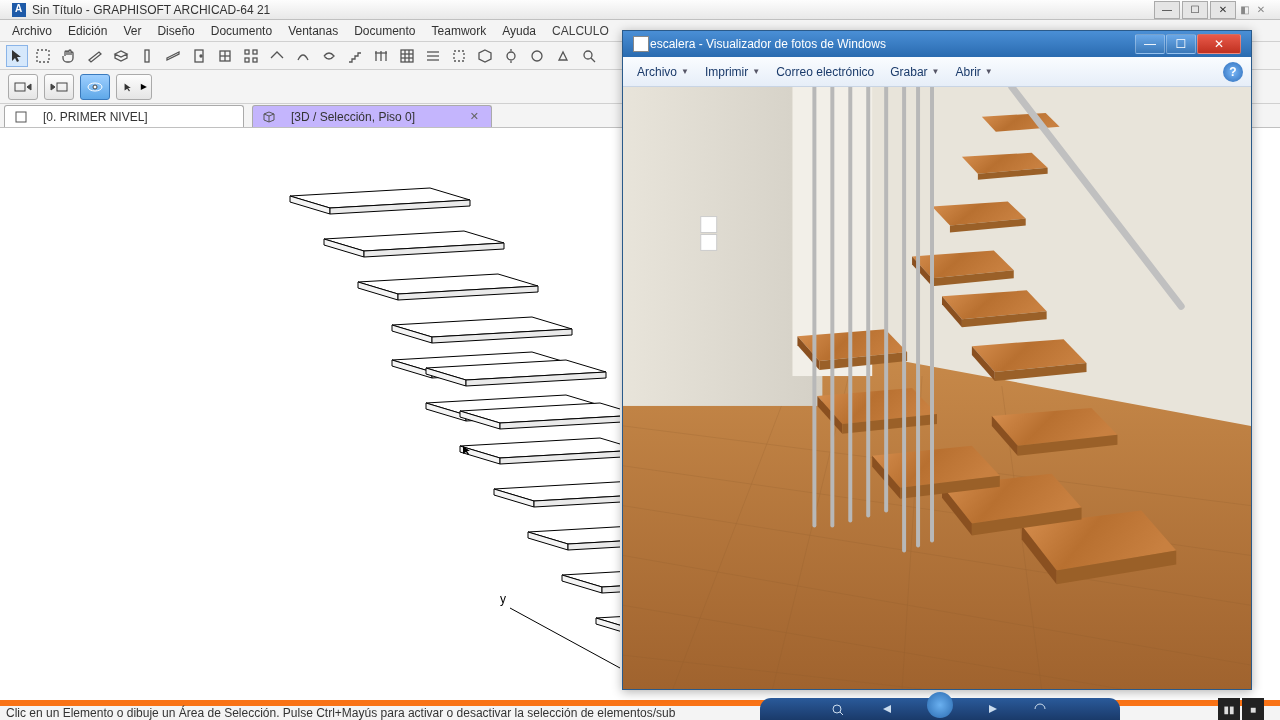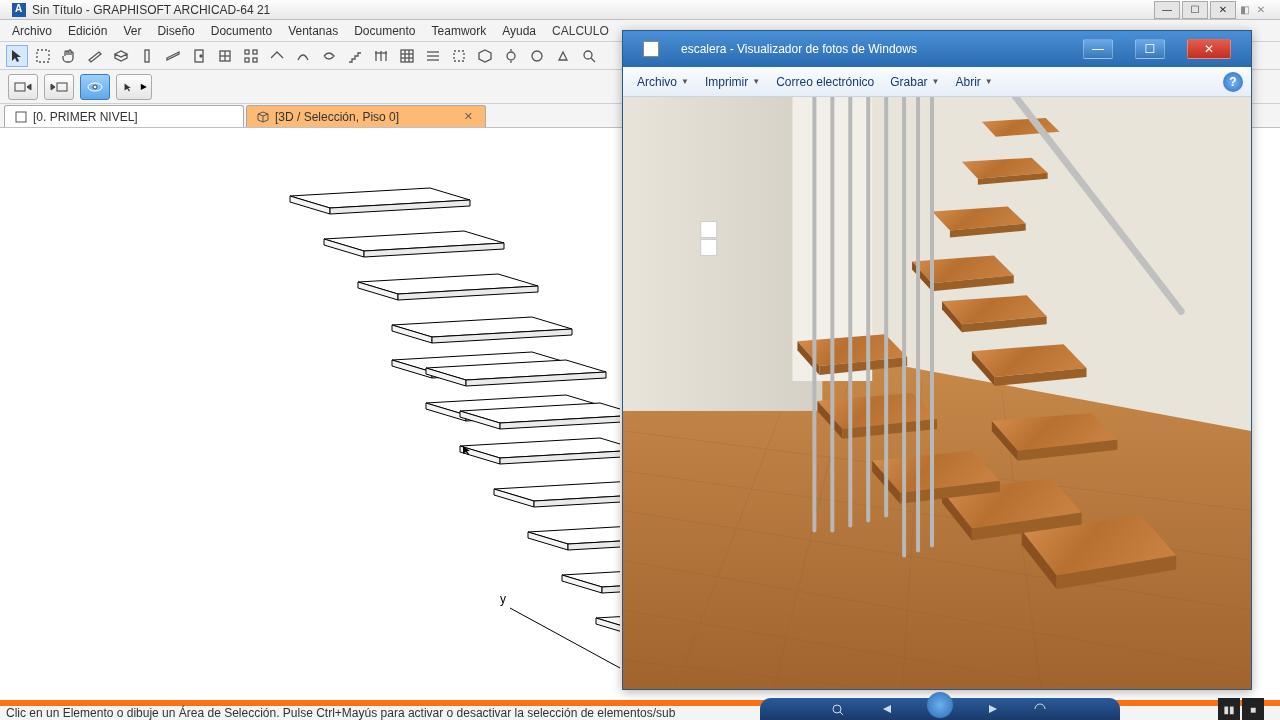--- a/index.html
+++ b/index.html
@@ -17,31 +17,31 @@
 .menubar span:last-child{color:#404040}
 .toolbar{height:28px;background:#f4f4f4;display:flex;align-items:center;padding:0 6px;gap:4px;border-bottom:1px solid #d0d0d0}
 .tbtn{width:22px;height:22px;border:1px solid transparent;display:flex;align-items:center;justify-content:center;color:#555}
 .tbtn.active{border:1px solid #8ab4e8;background:#d6e8fb}
 .tbtn svg{width:16px;height:16px;stroke:#555;fill:none;stroke-width:1.3}
 .toolbar2{height:34px;background:#f4f4f4;display:flex;align-items:center;padding:0 8px;gap:6px;border-bottom:1px solid #d0d0d0}
 .t2btn{height:26px;padding:0 4px;border:1px solid #aaa;border-radius:3px;background:linear-gradient(#fdfdfd,#e5e5e5);display:flex;align-items:center}
 .t2btn.blue{background:linear-gradient(#9ecfff,#5fa8e8);border-color:#3a7abd}
 .t2btn svg{width:20px;height:14px;stroke:#444;fill:none}
 .tabbar{height:24px;background:#f4f4f4;display:flex;align-items:flex-end;padding:0 4px;border-bottom:1px solid #c0c0c0}
-.tab{height:22px;padding:0 10px;background:#fff;border:1px solid #aaa;border-bottom:none;display:flex;align-items:center;gap:6px;margin-right:2px;border-radius:3px 3px 0 0;min-width:240px}
-.tab.active{background:#fdba74}
+.tab{height:22px;padding:0 10px;background:#fff;border:1px solid #aaa;border-bottom:none;display:flex;align-items:center;gap:16px;margin-right:8px;border-radius:3px 3px 0 0;min-width:240px}
+.tab.active{background:#c4b5fd}
 .tab .ticon{width:12px;height:12px}
 .tab .tlabel{flex:1;color:#333}
 .tab .tclose{color:#666;font-size:11px;padding:0 2px}
 .viewport{flex:1;background:#fff;position:relative;overflow:hidden}
 .viewport svg{position:absolute;left:0;top:0}
 .statusbar{height:20px;background:#f4f4f4;border-top:6px solid #f97316;display:flex;align-items:center;padding:0 6px;color:#333;font-size:11px}
 
 .photo-window{position:absolute;left:622px;top:30px;width:630px;height:660px;background:#fff;border:1px solid #2a5a8a;box-shadow:0 2px 10px rgba(0,0,0,.3);display:flex;flex-direction:column}
-.photo-title{height:36px;background:linear-gradient(#4a8fd6,#2a6bb0);display:flex;align-items:center;padding:0 20px;gap:22px}
+.photo-title{height:26px;background:linear-gradient(#4a8fd6,#2a6bb0);display:flex;align-items:center;padding:0 10px;gap:1px}
 .photo-title .picon{width:16px;height:16px;background:#fff;border:1px solid #888}
 .photo-title .ptxt{flex:1;color:#fff;font-size:12px}
 .photo-title .pbtn{width:30px;height:20px;display:flex;align-items:center;justify-content:center;font-size:12px;color:#fff;border:1px solid rgba(255,255,255,.3);background:rgba(255,255,255,.1);border-radius:2px}
 .photo-title .pbtn.min{background:linear-gradient(#6aa8e8,#3a78b8)}
 .photo-title .pbtn.max{background:linear-gradient(#6aa8e8,#3a78b8)}
 .photo-title .pbtn.close{background:linear-gradient(#e85a4a,#c03020);width:44px}
 .photo-menu{height:30px;background:linear-gradient(#fafcff,#e6eef8);border-bottom:1px solid #c8d4e4;display:flex;align-items:center;padding:0 8px;gap:4px}
 .photo-menu .pm{padding:4px 6px;color:#1a3a6a;display:flex;align-items:center;gap:4px}
 .photo-menu .pm .arr{font-size:8px;color:#556}
 .photo-menu .help{margin-left:auto;width:20px;height:20px;border-radius:50%;background:radial-gradient(#7ab8f8,#2a6ab8);color:#fff;display:flex;align-items:center;justify-content:center;font-weight:bold}

